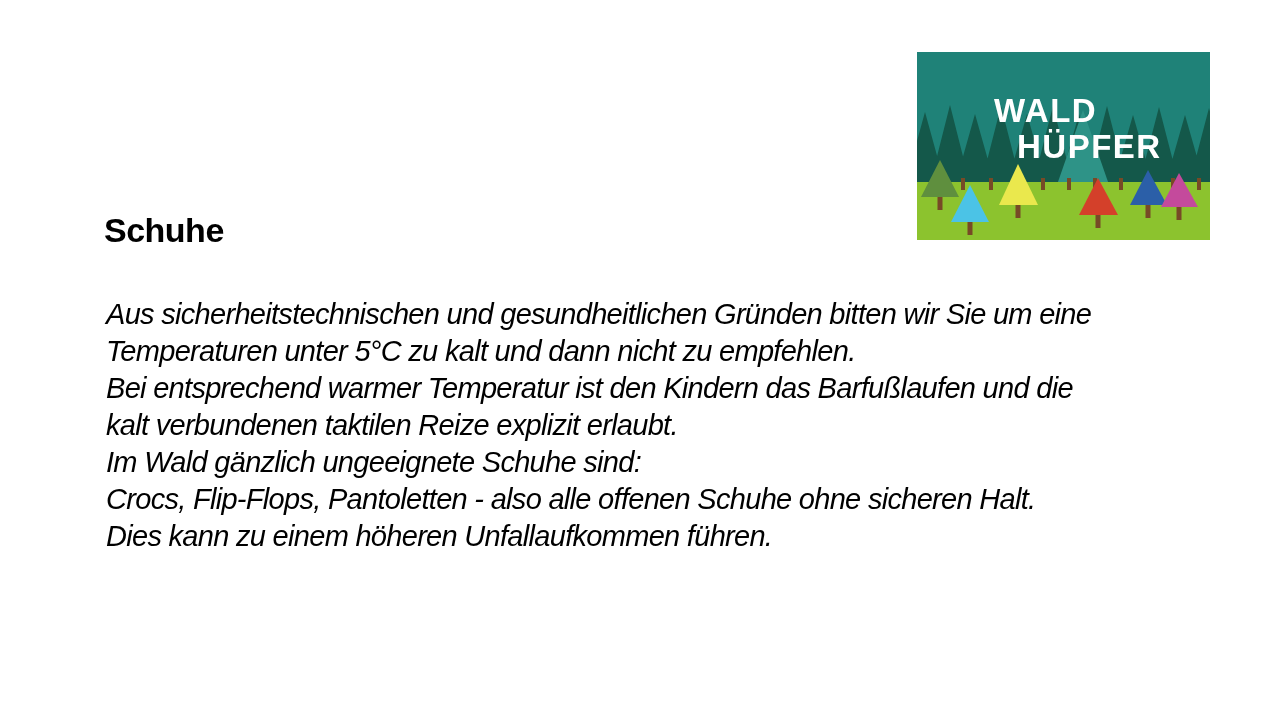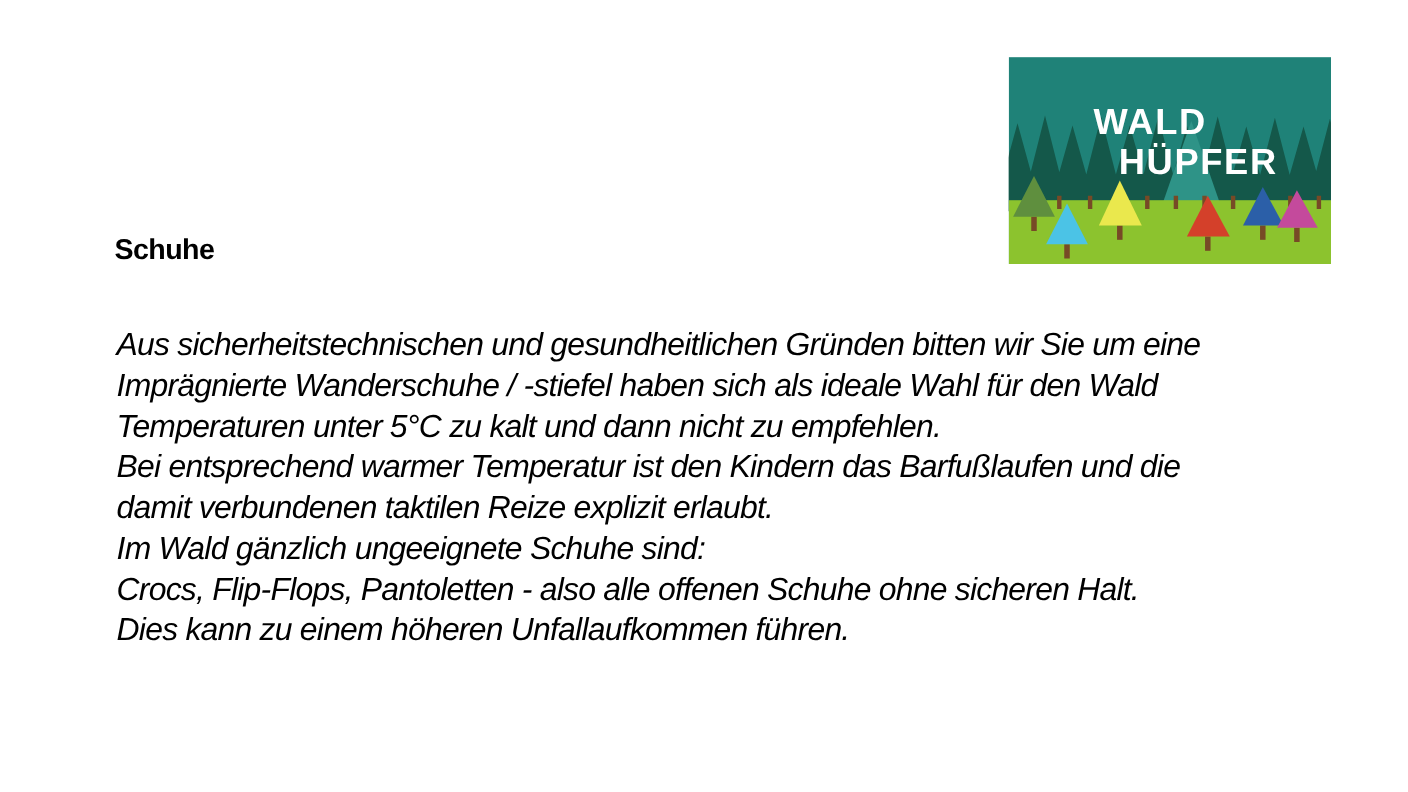--- a/index.html
+++ b/index.html
@@ -14,21 +14,21 @@
     position: relative;
     width: 1280px;
     height: 720px;
     background: #ffffff;
     overflow: hidden;
   }
   .slide-title {
     position: absolute;
     left: 104px;
     top: 211px;
-    font-size: 26px;
+    font-size: 34px;
     font-weight: bold;
     color: #000000;
     letter-spacing: -0.5px;
     white-space: nowrap;
   }
   .body-text {
     position: absolute;
     left: 106px;
     top: 296px;
   }
@@ -66,24 +66,23 @@
 </style>
 </head>
 <body>
 
 <div class="slide">
 
   <div class="slide-title">Schuhe</div>
 
   <div class="body-text">
     <div class="body-line">Aus sicherheitstechnischen und gesundheitlichen Gründen bitten wir Sie um eine</div>
-    <div class="body-line">Imprägnierte Wanderschuhe / -stiefel haben sich als ideale Wahl für den Wald</div>
     <div class="body-line">Temperaturen unter 5°C zu kalt und dann nicht zu empfehlen.</div>
     <div class="body-line">Bei entsprechend warmer Temperatur ist den Kindern das Barfußlaufen und die</div>
-    <div class="body-line">damit verbundenen taktilen Reize explizit erlaubt.</div>
+    <div class="body-line">kalt verbundenen taktilen Reize explizit erlaubt.</div>
     <div class="body-line">Im Wald gänzlich ungeeignete Schuhe sind:</div>
     <div class="body-line">Crocs, Flip-Flops, Pantoletten - also alle offenen Schuhe ohne sicheren Halt.</div>
     <div class="body-line">Dies kann zu einem höheren Unfallaufkommen führen.</div>
   </div>
 
   <div class="logo">
     <svg viewBox="0 0 293 188" aria-hidden="true">
       <rect x="0" y="0" width="293" height="188" fill="#1F8278"></rect>
 
       <path d="M-14 140 L8 60 L30 140 Z M11 140 L33 53 L55 140 Z M36 140 L58 62 L80 140 Z M62 140 L84 54 L106 140 Z M88 140 L110 62 L132 140 Z M114 140 L136 54 L158 140 Z M140 140 L162 62 L184 140 Z M168 140 L190 54 L212 140 Z M194 140 L216 63 L238 140 Z M220 140 L242 55 L264 140 Z M246 140 L268 63 L290 140 Z M270 140 L292 56 L314 140 Z" fill="#14584A"></path>

